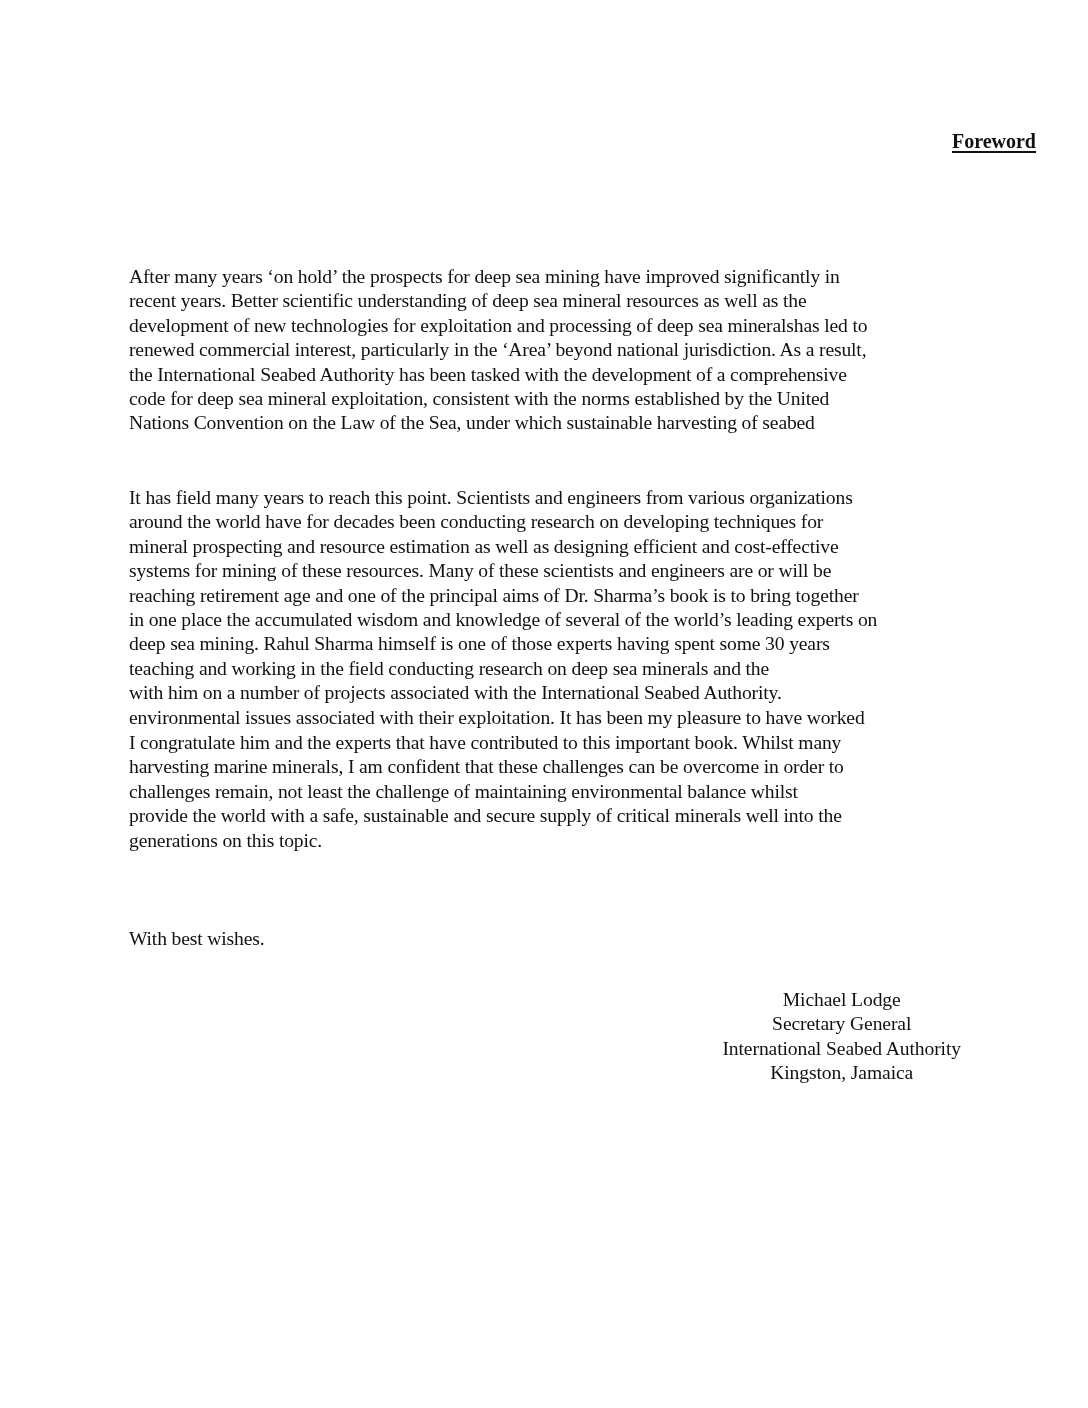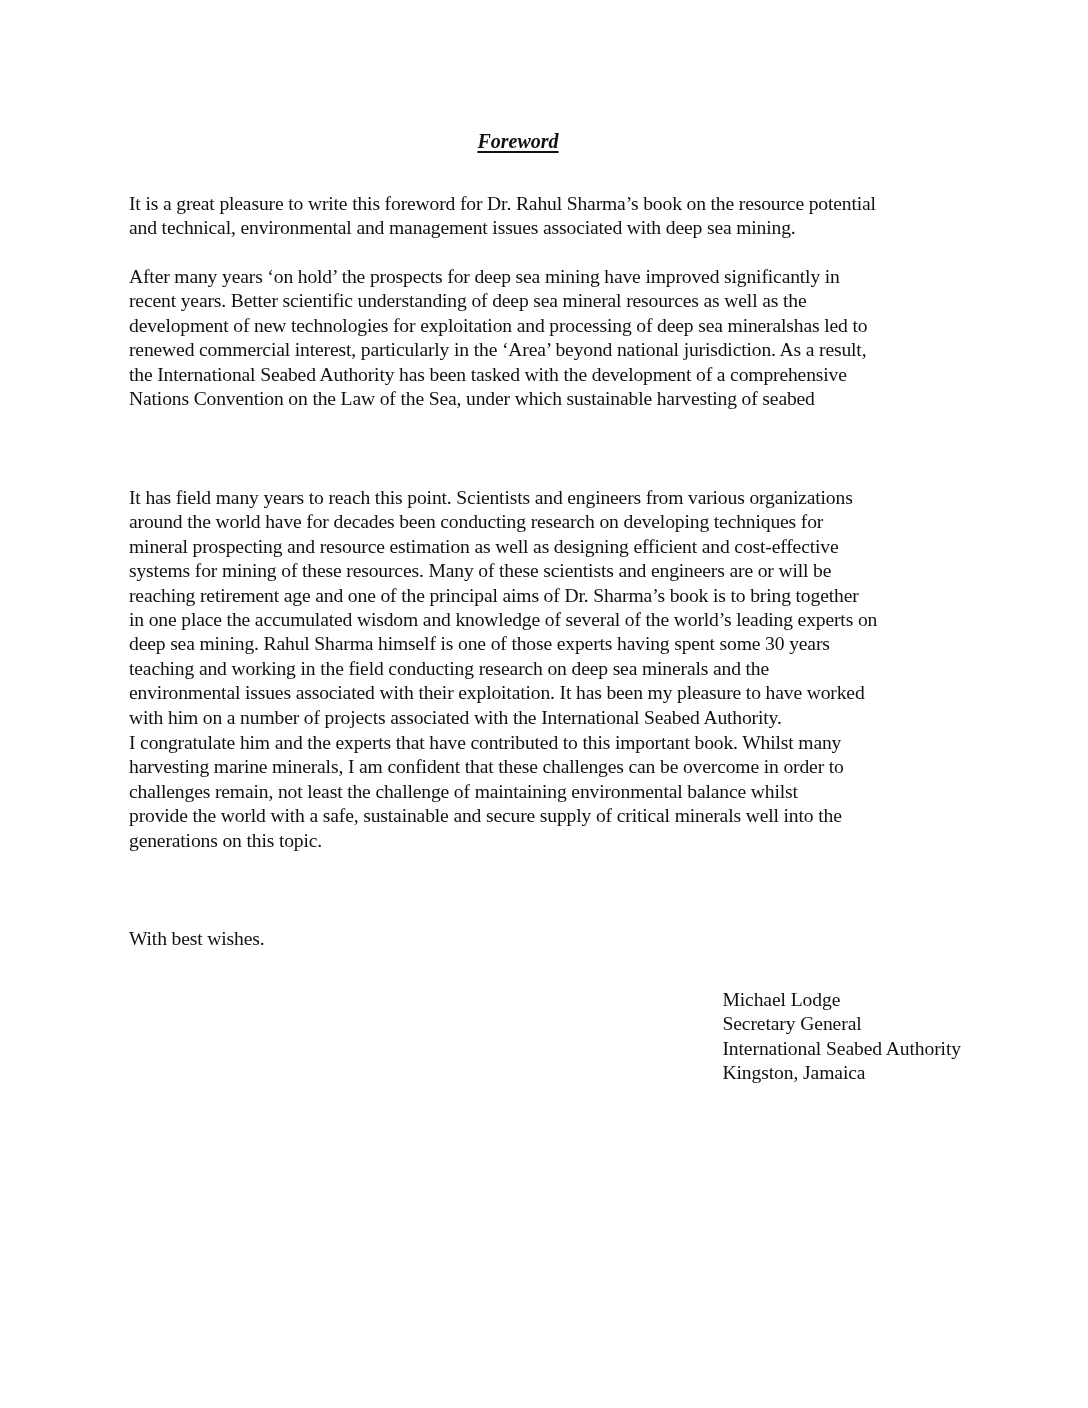--- a/index.html
+++ b/index.html
@@ -4,69 +4,66 @@
   <style>
     html, body { margin: 0; padding: 0; background: #ffffff; }
     body { width: 1088px; height: 1408px; position: relative; overflow: hidden; }
     .page {
       position: absolute; left: 0; top: 0; width: 1088px; height: 1408px;
       background: #ffffff; color: #111111;
       font-family: "Liberation Serif", "DejaVu Serif", serif;
     }
     .title {
       position: absolute; left: 0; width: 1036px; top: 128px;
-      text-align: center; font-weight: bold; font-size: 20px; line-height: 26px; font-style: italic;
+      text-align: right; font-weight: bold; font-size: 20px; line-height: 26px;
     }
     .title span { text-decoration: underline; text-underline-offset: 3px; text-decoration-thickness: 2px; }
     .para {
       position: absolute; left: 129px; width: 840px;
       font-size: 19.6px; line-height: 24.4px; letter-spacing: -0.15px;
       white-space: nowrap;
     }
     .para .line { display: block; }
     .sig {
-      position: absolute; right: 127px; top: 988px; text-align: left;
+      position: absolute; right: 127px; top: 988px; text-align: center;
       font-size: 19.6px; line-height: 24.4px; letter-spacing: -0.1px;
     }
     .sig .line { display: block; }
   </style>
 </head>
 <body>
 
 <div class="page">
 
   <div class="title">
     <span>Foreword</span>
   </div>
 
-  <div class="para" style="top:192px">
-    <span class="line">It is a great pleasure to write this foreword for Dr. Rahul Sharma’s book on the resource potential</span>
-    <span class="line">and technical, environmental and management issues associated with deep sea mining.</span>
-  </div>
 
   <div class="para" style="top:265px">
     <span class="line">After many years ‘on hold’ the prospects for deep sea mining have improved significantly in</span>
     <span class="line">recent years. Better scientific understanding of deep sea mineral resources as well as the</span>
     <span class="line">development of new technologies for exploitation and processing of deep sea mineralshas led to</span>
     <span class="line">renewed commercial interest, particularly in the ‘Area’ beyond national jurisdiction. As a result,</span>
     <span class="line">the International Seabed Authority has been tasked with the development of a comprehensive</span>
+    <span class="line">code for deep sea mineral exploitation, consistent with the norms established by the United</span>
     <span class="line">Nations Convention on the Law of the Sea, under which sustainable harvesting of seabed</span>
   </div>
 
   <div class="para" style="top:486px">
     <span class="line">It has field many years to reach this point. Scientists and engineers from various organizations</span>
     <span class="line">around the world have for decades been conducting research on developing techniques for</span>
     <span class="line">mineral prospecting and resource estimation as well as designing efficient and cost-effective</span>
     <span class="line">systems for mining of these resources. Many of these scientists and engineers are or will be</span>
     <span class="line">reaching retirement age and one of the principal aims of Dr. Sharma’s book is to bring together</span>
     <span class="line">in one place the accumulated wisdom and knowledge of several of the world’s leading experts on</span>
     <span class="line">deep sea mining. Rahul Sharma himself is one of those experts having spent some 30 years</span>
     <span class="line">teaching and working in the field conducting research on deep sea minerals and the</span>
+    <span class="line">with him on a number of projects associated with the International Seabed Authority.</span>
     <span class="line">environmental issues associated with their exploitation. It has been my pleasure to have worked</span>
-    <span class="line">with him on a number of projects associated with the International Seabed Authority.</span>
   </div>
 
   <div class="para" style="top:731px">
     <span class="line">I congratulate him and the experts that have contributed to this important book. Whilst many</span>
     <span class="line">harvesting marine minerals, I am confident that these challenges can be overcome in order to</span>
     <span class="line">challenges remain, not least the challenge of maintaining environmental balance whilst</span>
     <span class="line">provide the world with a safe, sustainable and secure supply of critical minerals well into the</span>
     <span class="line">generations on this topic.</span>
   </div>
 

